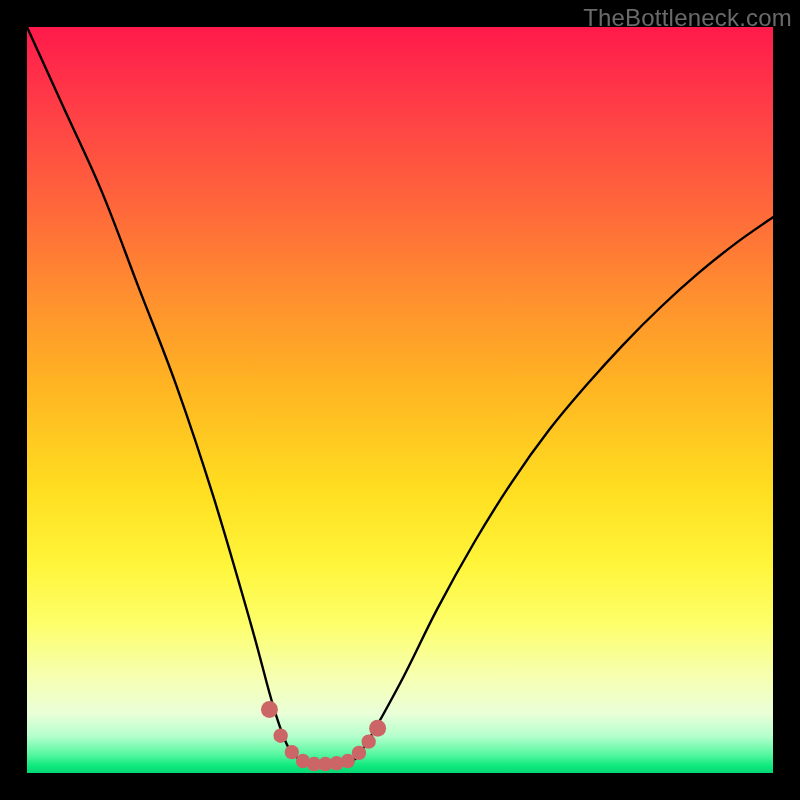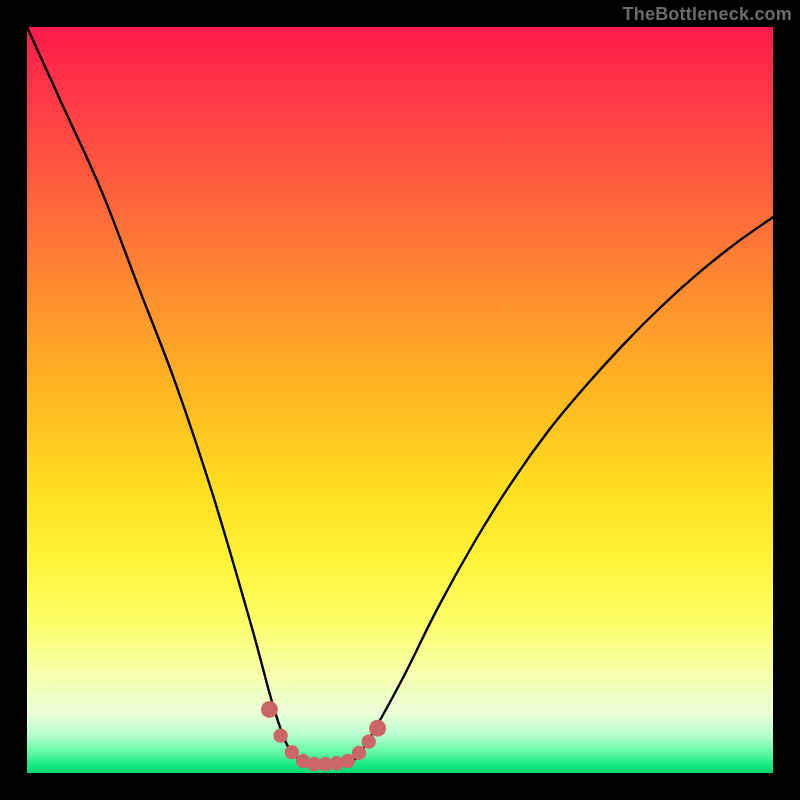--- a/index.html
+++ b/index.html
@@ -45,22 +45,22 @@
       #57f7a0 97.5%,
       #10e97e 99%,
       #04d874 100%
     );
   }
   .watermark {
     position: absolute;
     top: 4px;
     right: 8px;
     color: #6a6a6a;
-    font-size: 18px;
-    font-weight: 700;
+    font-size: 24px;
+    font-weight: 400;
     letter-spacing: 0.2px;
     user-select: none;
     margin-left: 38px;
   }
   svg.curve {
     position: absolute;
     inset: 0;
   }
 </style>
 </head>

